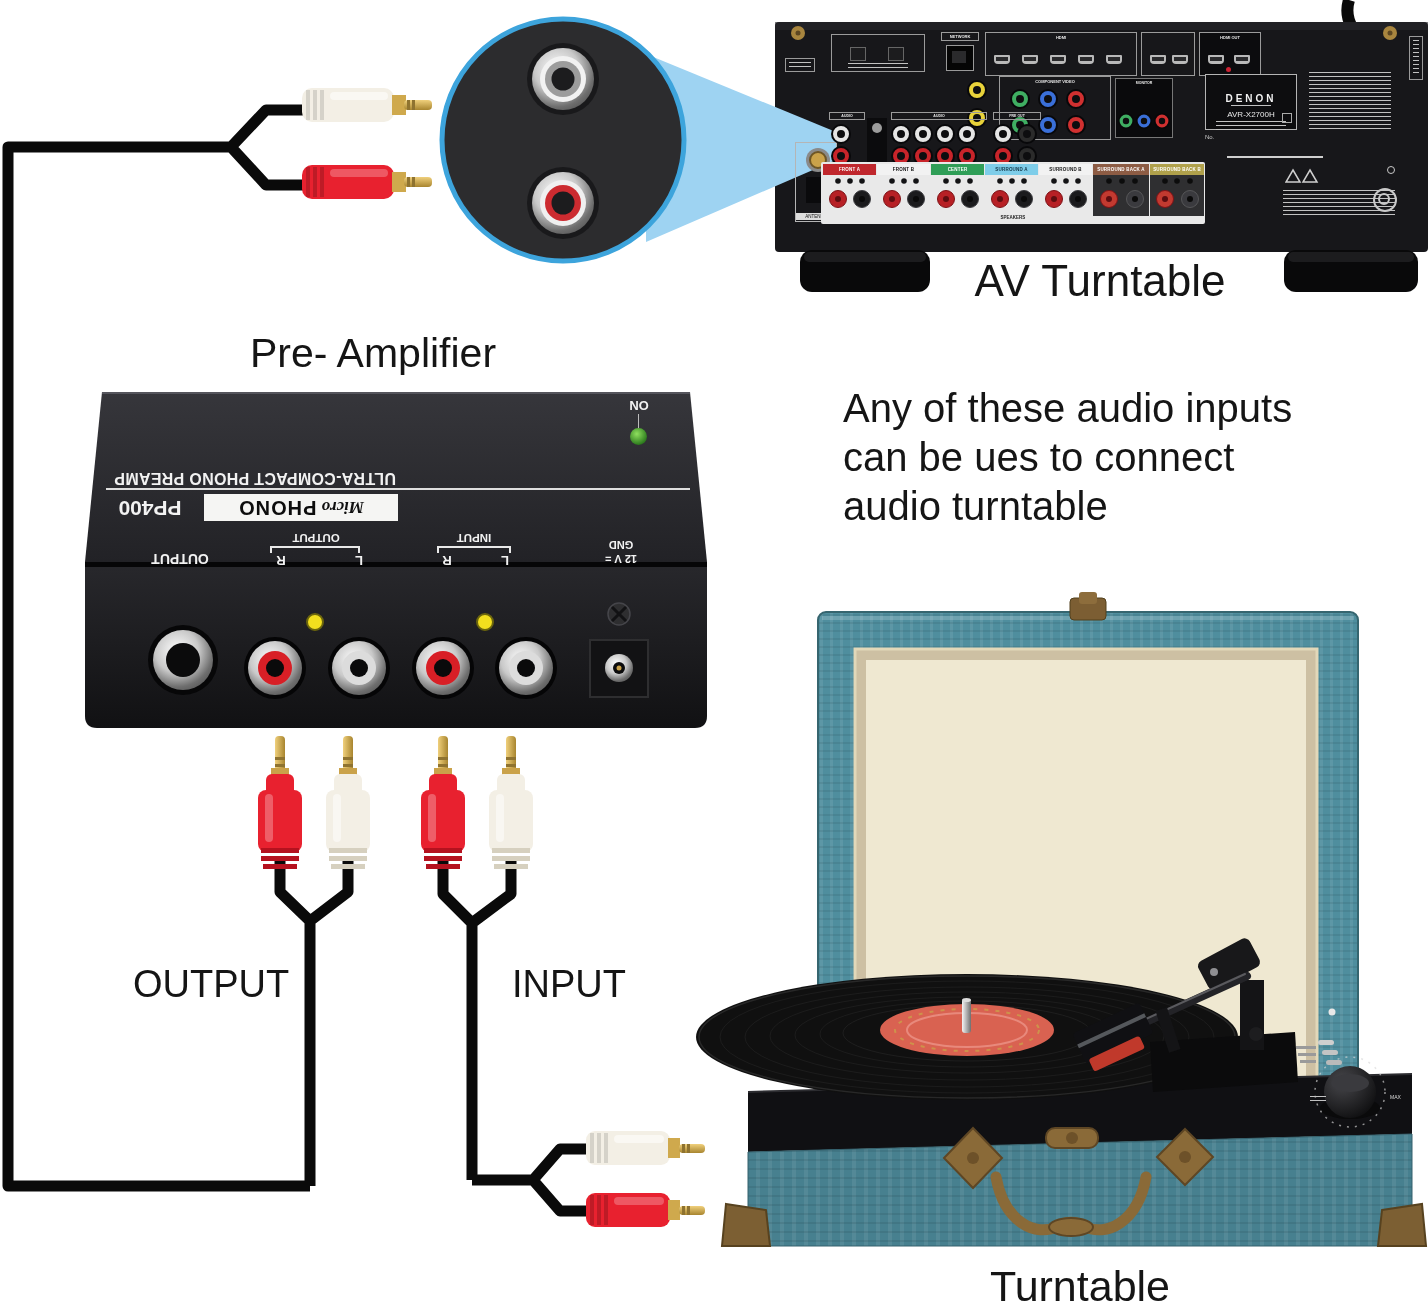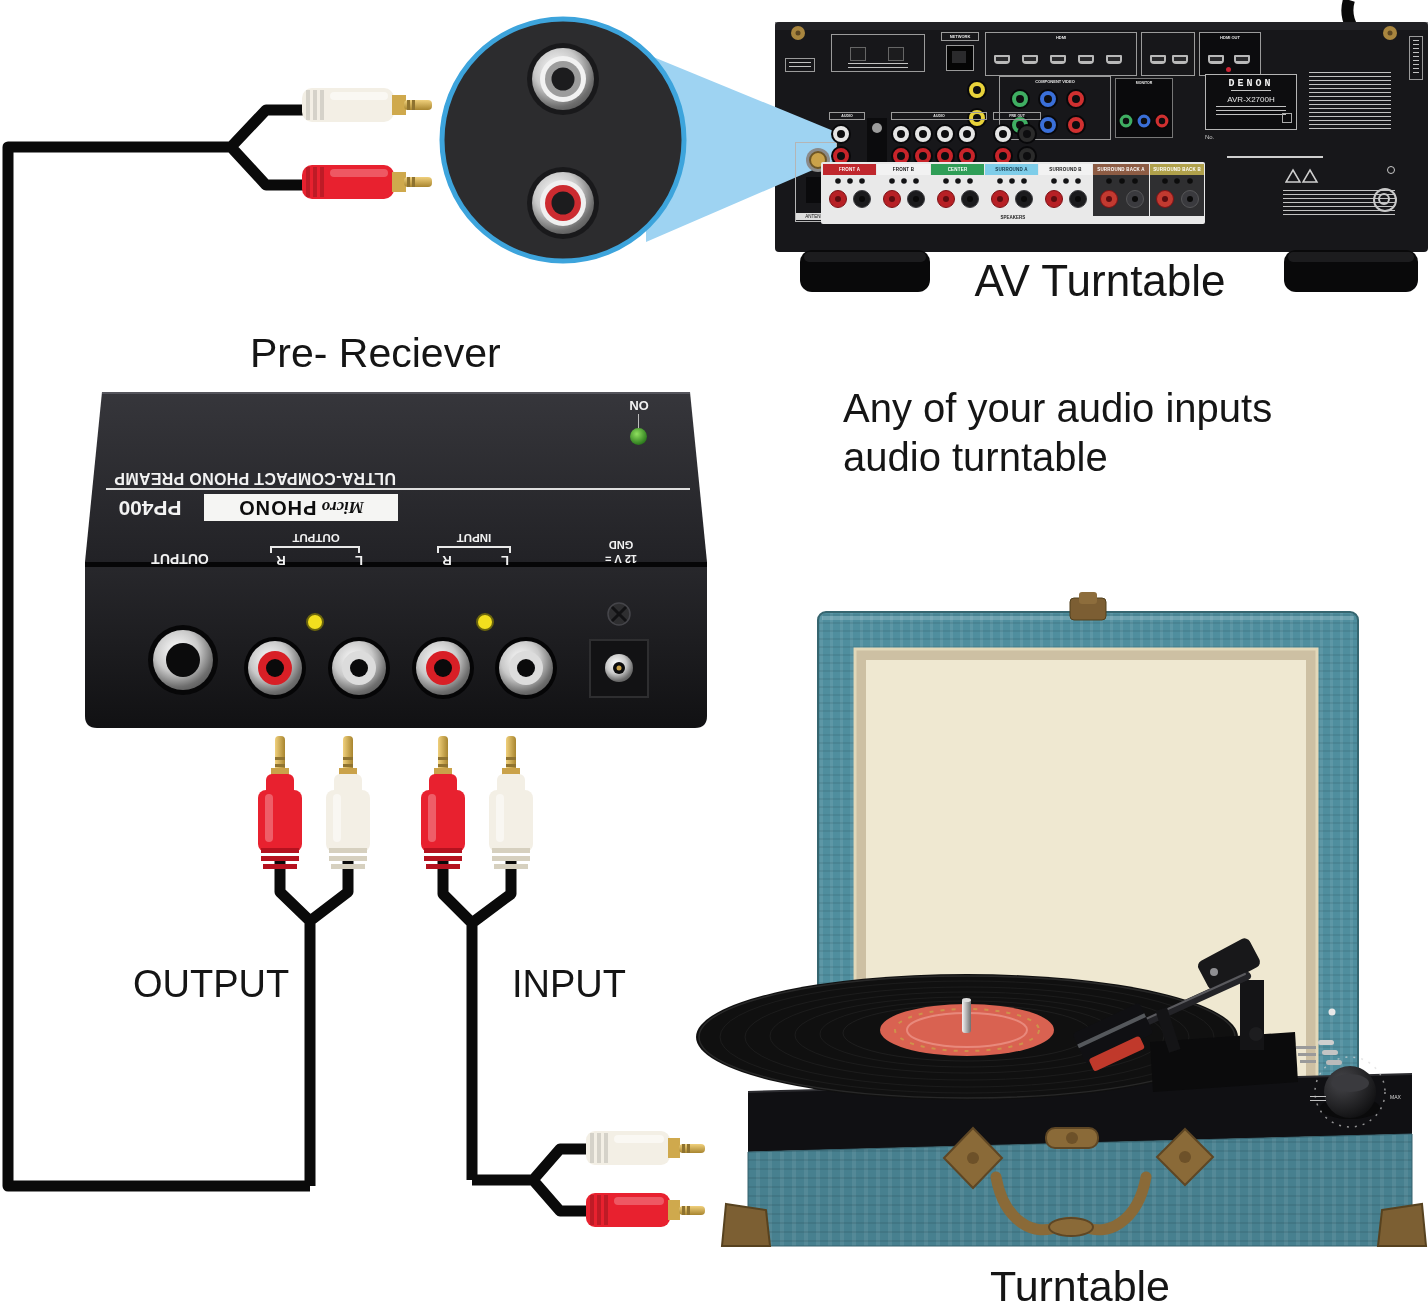--- a/index.html
+++ b/index.html
@@ -408,21 +408,21 @@
   </div>
 
   <div class="abs" style="left:340px;top:56px;width:58px;height:60px;background:#0a0a0c;border:1px solid #777;box-sizing:border-box;">
     <div class="ctr tinytxt" style="font-size:3.5px;line-height:8px;">MONITOR</div>
     <div class="jack" style="position:absolute;left:2px;top:34px;border:4px solid #3fae62;transform:scale(0.8);"></div>
     <div class="jack" style="position:absolute;left:20px;top:34px;border:4px solid #3a6fd8;transform:scale(0.8);"></div>
     <div class="jack" style="position:absolute;left:38px;top:34px;border:4px solid #d03030;transform:scale(0.8);"></div>
   </div>
 
   <div class="abs" style="left:430px;top:52px;width:92px;height:56px;border:1px solid #b5b5b5;background:#0d0d0f;box-sizing:border-box;">
-    <div class="ctr" style="font-size:10px;font-weight:bold;letter-spacing:3px;color:#f2f2f2;margin-top:3px;font-family:Liberation Mono, monospace;">DENON</div>
+    <div class="ctr" style="font-size:10px;font-weight:bold;letter-spacing:3px;color:#f2f2f2;margin-top:18px;">DENON</div>
     <div class="ctr tl2" style="width:40px;height:4px;margin:1px auto;"></div>
     <div class="ctr" style="font-size:8px;color:#e8e8e8;">AVR-X2700H</div>
     <div class="tl2" style="width:70px;height:12px;margin:2px auto 0;"></div>
     <div class="abs" style="right:4px;bottom:6px;width:8px;height:8px;border:1px solid #aaa;"></div>
   </div>
   <div class="abs tl2" style="left:534px;top:50px;width:82px;height:58px;"></div>
   <div class="abs" style="left:430px;top:112px;font-size:6px;color:#ccc;">No.</div>
   <div class="abs" style="left:452px;top:134px;width:96px;height:2px;background:#cfcfcf;"></div>
 
   <div class="abs" style="left:54px;top:90px;width:36px;height:54px;">
@@ -564,23 +564,24 @@
 <div class="abs ptxt flip ctr" style="left:439px;top:553px;width:16px;font-size:13px;">R</div>
 <div class="abs ptxt flip ctr" style="left:497px;top:553px;width:16px;font-size:13px;">L</div>
 <div class="abs ptxt flip ctr" style="left:584px;top:538px;width:74px;font-size:11px;line-height:14px;">
   <span>12 V =</span><br>
   <span>GND</span>
 </div>
 
 <div class="abs" style="left:1390px;top:1094px;font-size:5px;color:#ddd;">MAX</div>
 <div class="abs tl2" style="left:1310px;top:1096px;width:16px;height:7px;"></div>
 
-<div class="abs biglbl" style="left:250px;top:330px;font-size:41px;">Pre- Reciever</div>
+<div class="abs biglbl" style="left:250px;top:330px;font-size:41px;">Pre- Amplifier</div>
 <div class="abs biglbl ctr" style="left:960px;top:256px;width:280px;font-size:44px;">AV Turntable</div>
 <div class="abs" style="left:843px;top:384px;font-size:40px;line-height:49px;color:#151515;">
-  <div>Any of your audio inputs</div>
+  <div>Any of these audio inputs</div>
+  <div>can be ues to connect</div>
   <div>audio turntable</div>
 </div>
 <div class="abs biglbl" style="left:133px;top:963px;font-size:38px;">OUTPUT</div>
 <div class="abs biglbl" style="left:512px;top:963px;font-size:38px;">INPUT</div>
 <div class="abs biglbl ctr" style="left:955px;top:1262px;width:250px;font-size:43px;">Turntable</div>
 
 </div>
 
 </body></html>

